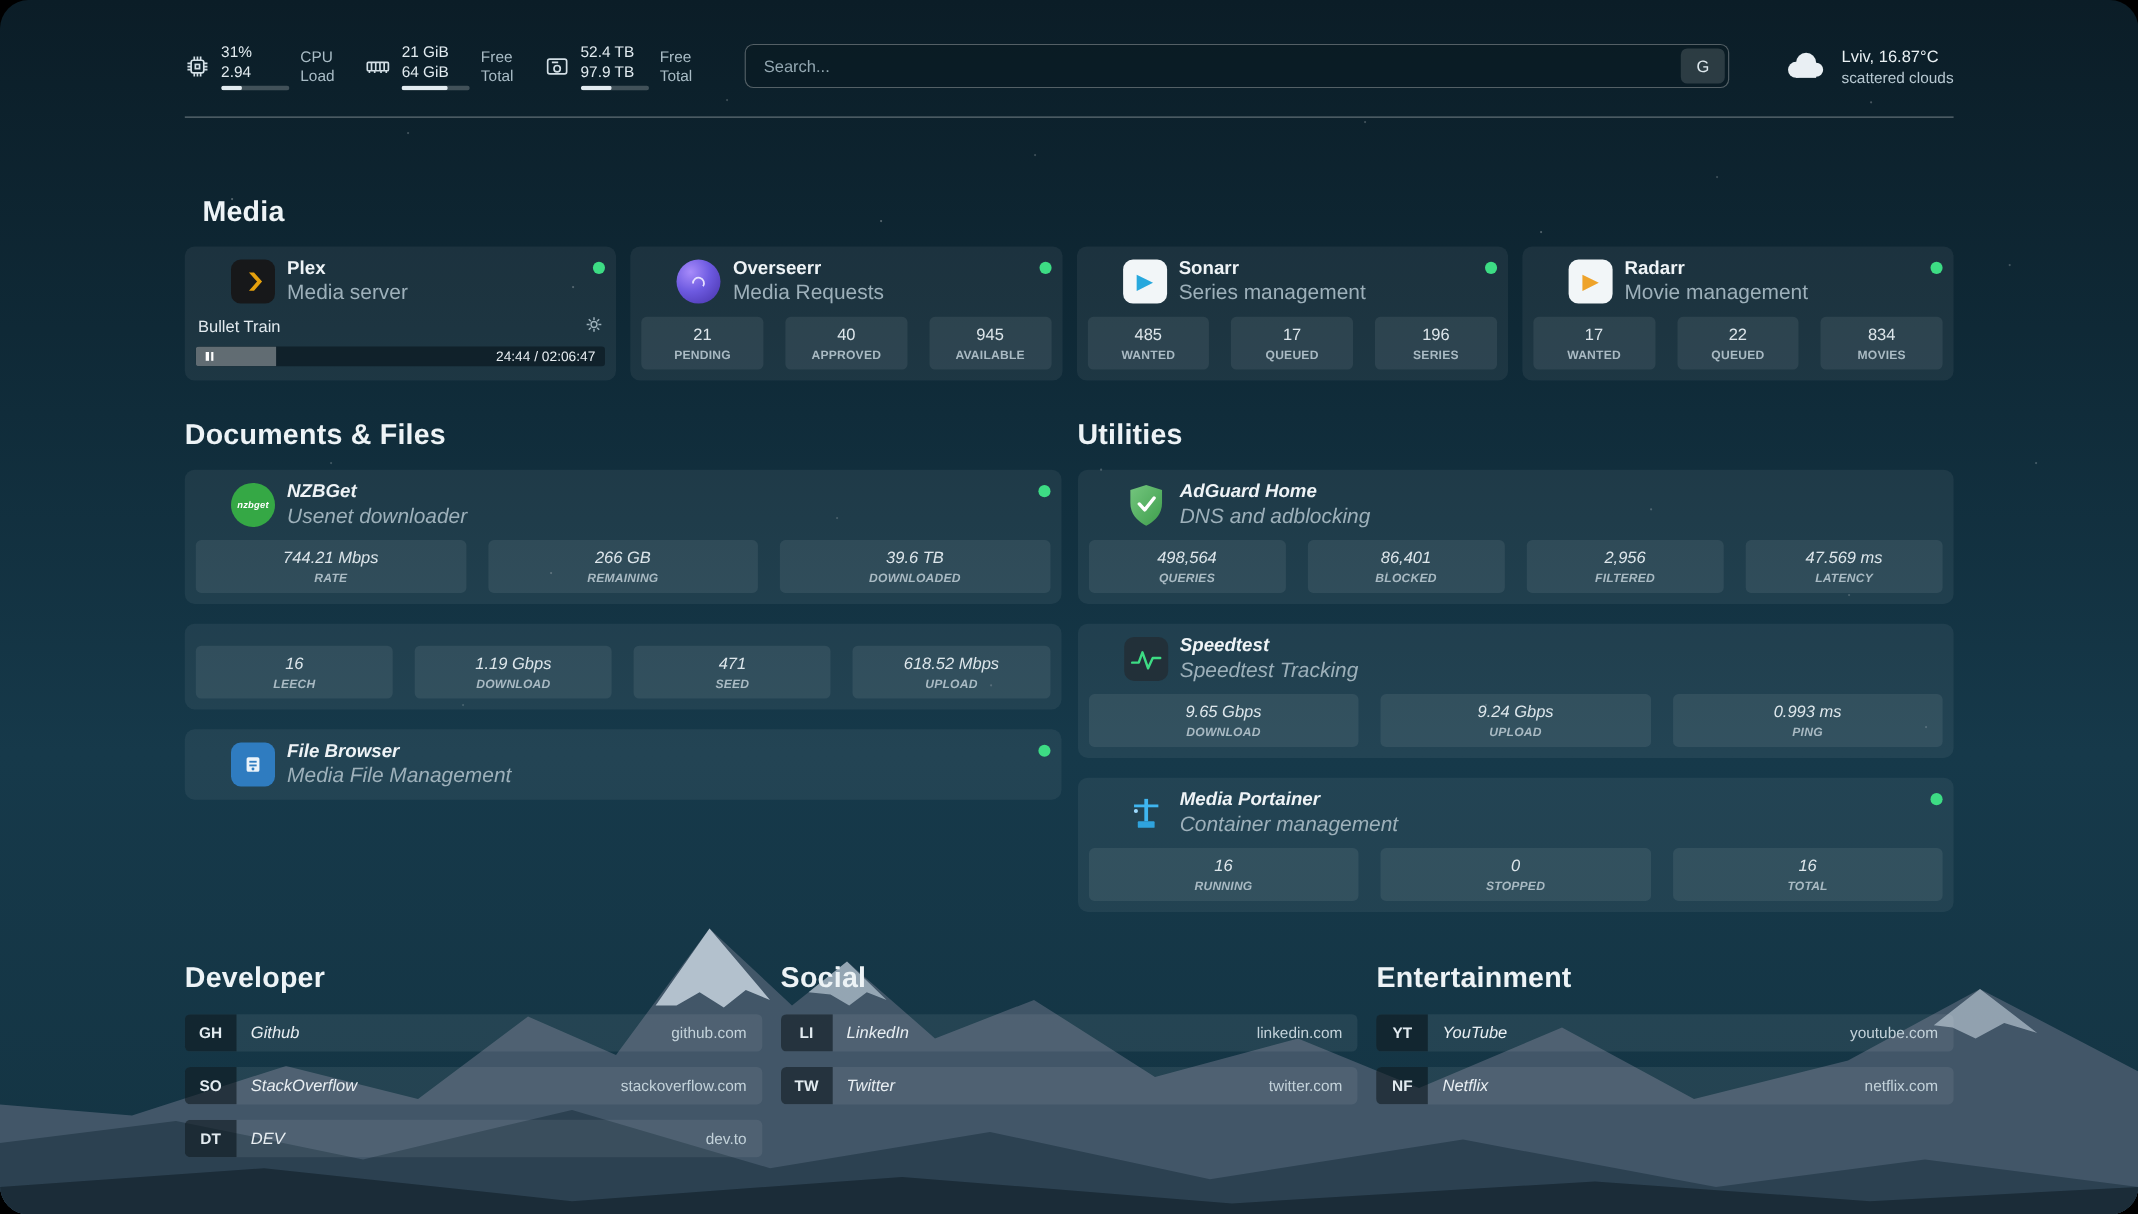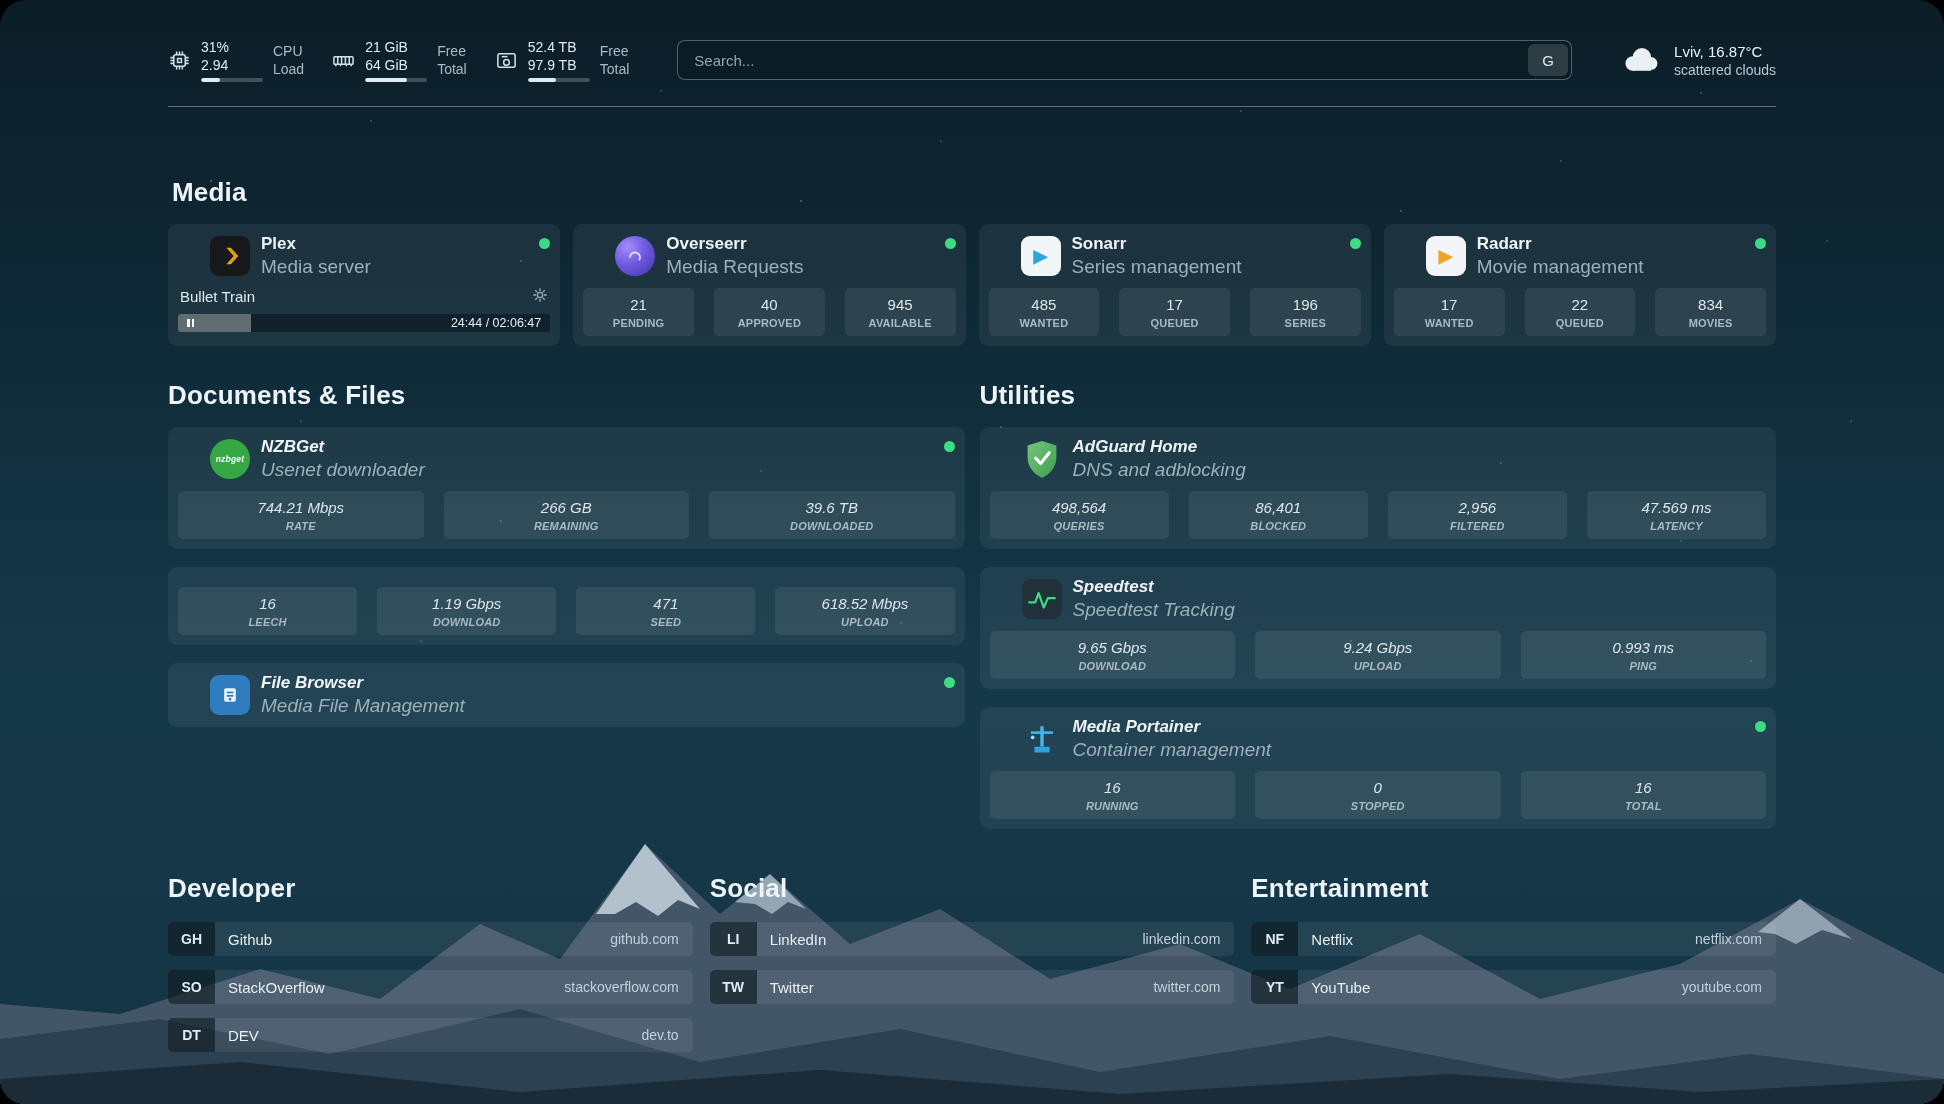--- a/index.html
+++ b/index.html
@@ -49,21 +49,21 @@
     color:#dfe9ee; font-size:15px; cursor:pointer; font-family:"Liberation Sans", sans-serif; }
 
   .weather { display:flex; align-items:center; gap:12px; }
   .weather .w-loc { font-size:15px; color:#eaf1f4; }
   .weather .w-cond { font-size:14px; color:#b7c8d1; margin-top:2px; }
 
   .rule { margin-top:24px; border-top:1px solid rgba(255,255,255,.35); }
 
   
   .section-title { font-size:26px; font-weight:700; color:#edf3f6; letter-spacing:.2px; }
-  .media-title { margin:70px 4px 16px; }
+  .media-title { margin:70px 16px 16px; }
   .grid4 { display:grid; grid-template-columns:repeat(4,1fr); gap:13px; }
   .two-col { display:grid; grid-template-columns:1fr 1fr; gap:15px; align-items:start; }
   .two-col .section-title { margin:34px 0 16px; }
   .col-stack { display:flex; flex-direction:column; gap:18px;font-style:italic; }
 
   .card { background:rgba(255,255,255,.06); border-radius:9px; padding:10px; cursor:pointer; }
   .card-head { display:flex; align-items:center; gap:11px;margin-left:32px; }
   .app-icon { width:40px; height:40px; flex:0 0 40px; display:flex; align-items:center; justify-content:center;
     border-radius:9px; font-weight:700; }
   .head-text { flex:1; min-width:0; }
@@ -96,21 +96,21 @@
   .ic-plain { background:transparent; }
   .ic-filebrowser { background:#2f7cc0; }
 
   
   .bookmarks { display:grid; grid-template-columns:repeat(3,1fr); gap:17px; margin-top:44px; }
   .bookmarks .section-title { margin:0 0 18px; }
   .bm { display:flex; align-items:center; height:34px; background:rgba(255,255,255,.07); border-radius:5px;
     margin-bottom:14px; overflow:hidden; cursor:pointer; }
   .bm-abbr { width:47px; align-self:stretch; display:flex; align-items:center; justify-content:center;
     background:rgba(4,14,20,.55); color:#e2ebf0; font-size:14px; font-weight:600; }
-  .bm-name { flex:1; padding-left:13px; color:#e8eef2; font-size:15px; }
+  .bm-name { flex:1; padding-left:13px; color:#e8eef2; font-size:15px;font-style:italic; }
   .bm-url { padding-right:14px; color:#c3d2da; font-size:14px; }
 </style>
 </head>
 <body>
 
 <div class="screen">
 
   <div class="stars"></div>
   <svg class="bg-mtn" viewBox="0 0 1944 300" preserveAspectRatio="none">
     <polygon fill="#45596a" opacity="0.95" points="0,300 0,200 120,210 260,165 380,195 480,120 560,155 645,40 720,110 770,70 850,140 940,105 1050,175 1180,140 1290,185 1420,130 1540,195 1680,160 1800,95 1944,170 1944,300"></polygon>
@@ -538,26 +538,26 @@
           <div class="bm">
             <span class="bm-abbr">TW</span>
             <span class="bm-name">Twitter</span>
             <span class="bm-url">twitter.com</span>
           </div>
         </section>
 
         <section>
           <h2 class="section-title">Entertainment</h2>
           <div class="bm">
+            <span class="bm-abbr">YT</span>
+            <span class="bm-name">YouTube</span>
+            <span class="bm-url">youtube.com</span>
+          </div>
+          <div class="bm">
             <span class="bm-abbr">NF</span>
             <span class="bm-name">Netflix</span>
             <span class="bm-url">netflix.com</span>
-          </div>
-          <div class="bm">
-            <span class="bm-abbr">YT</span>
-            <span class="bm-name">YouTube</span>
-            <span class="bm-url">youtube.com</span>
           </div>
         </section>
       </div>
     </main>
   </div>
 </div>
 
 </body></html>

